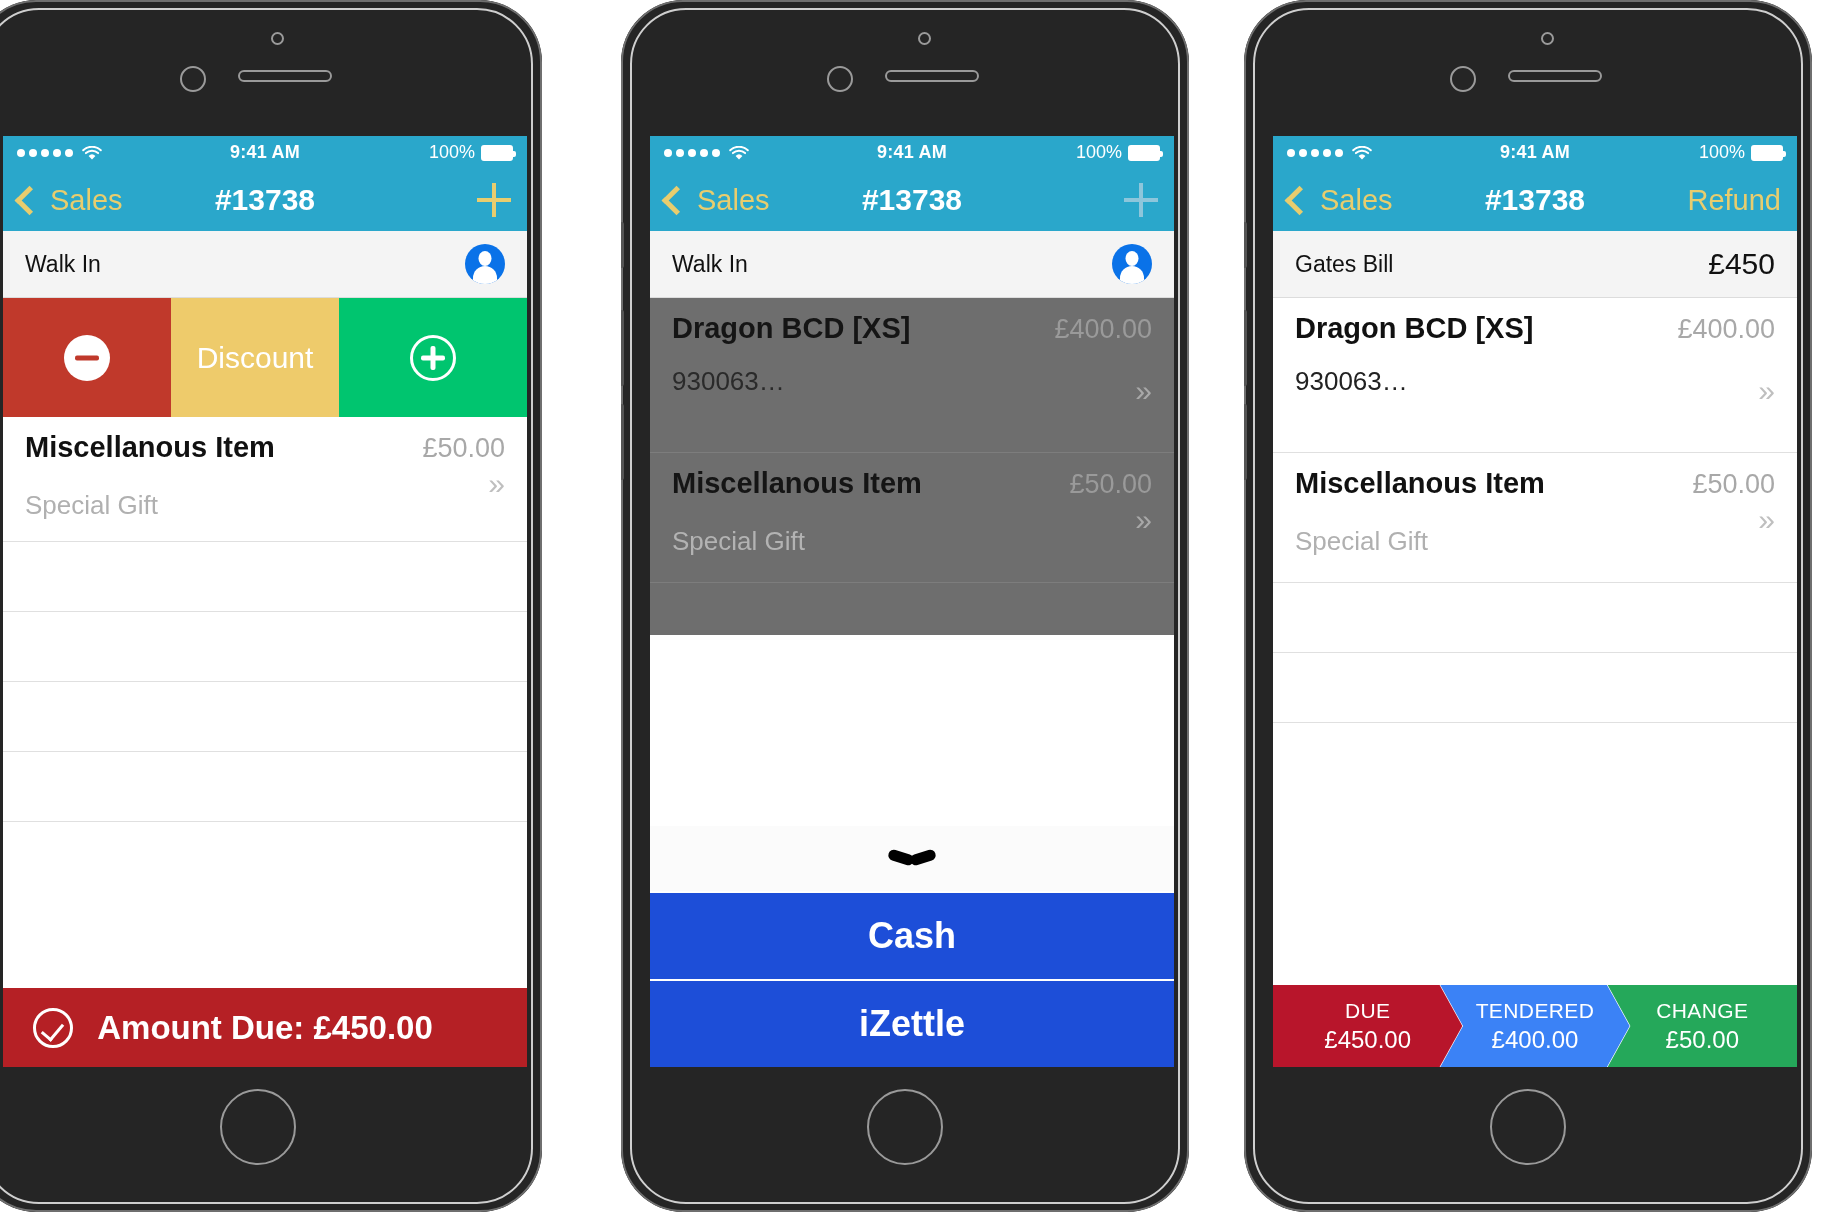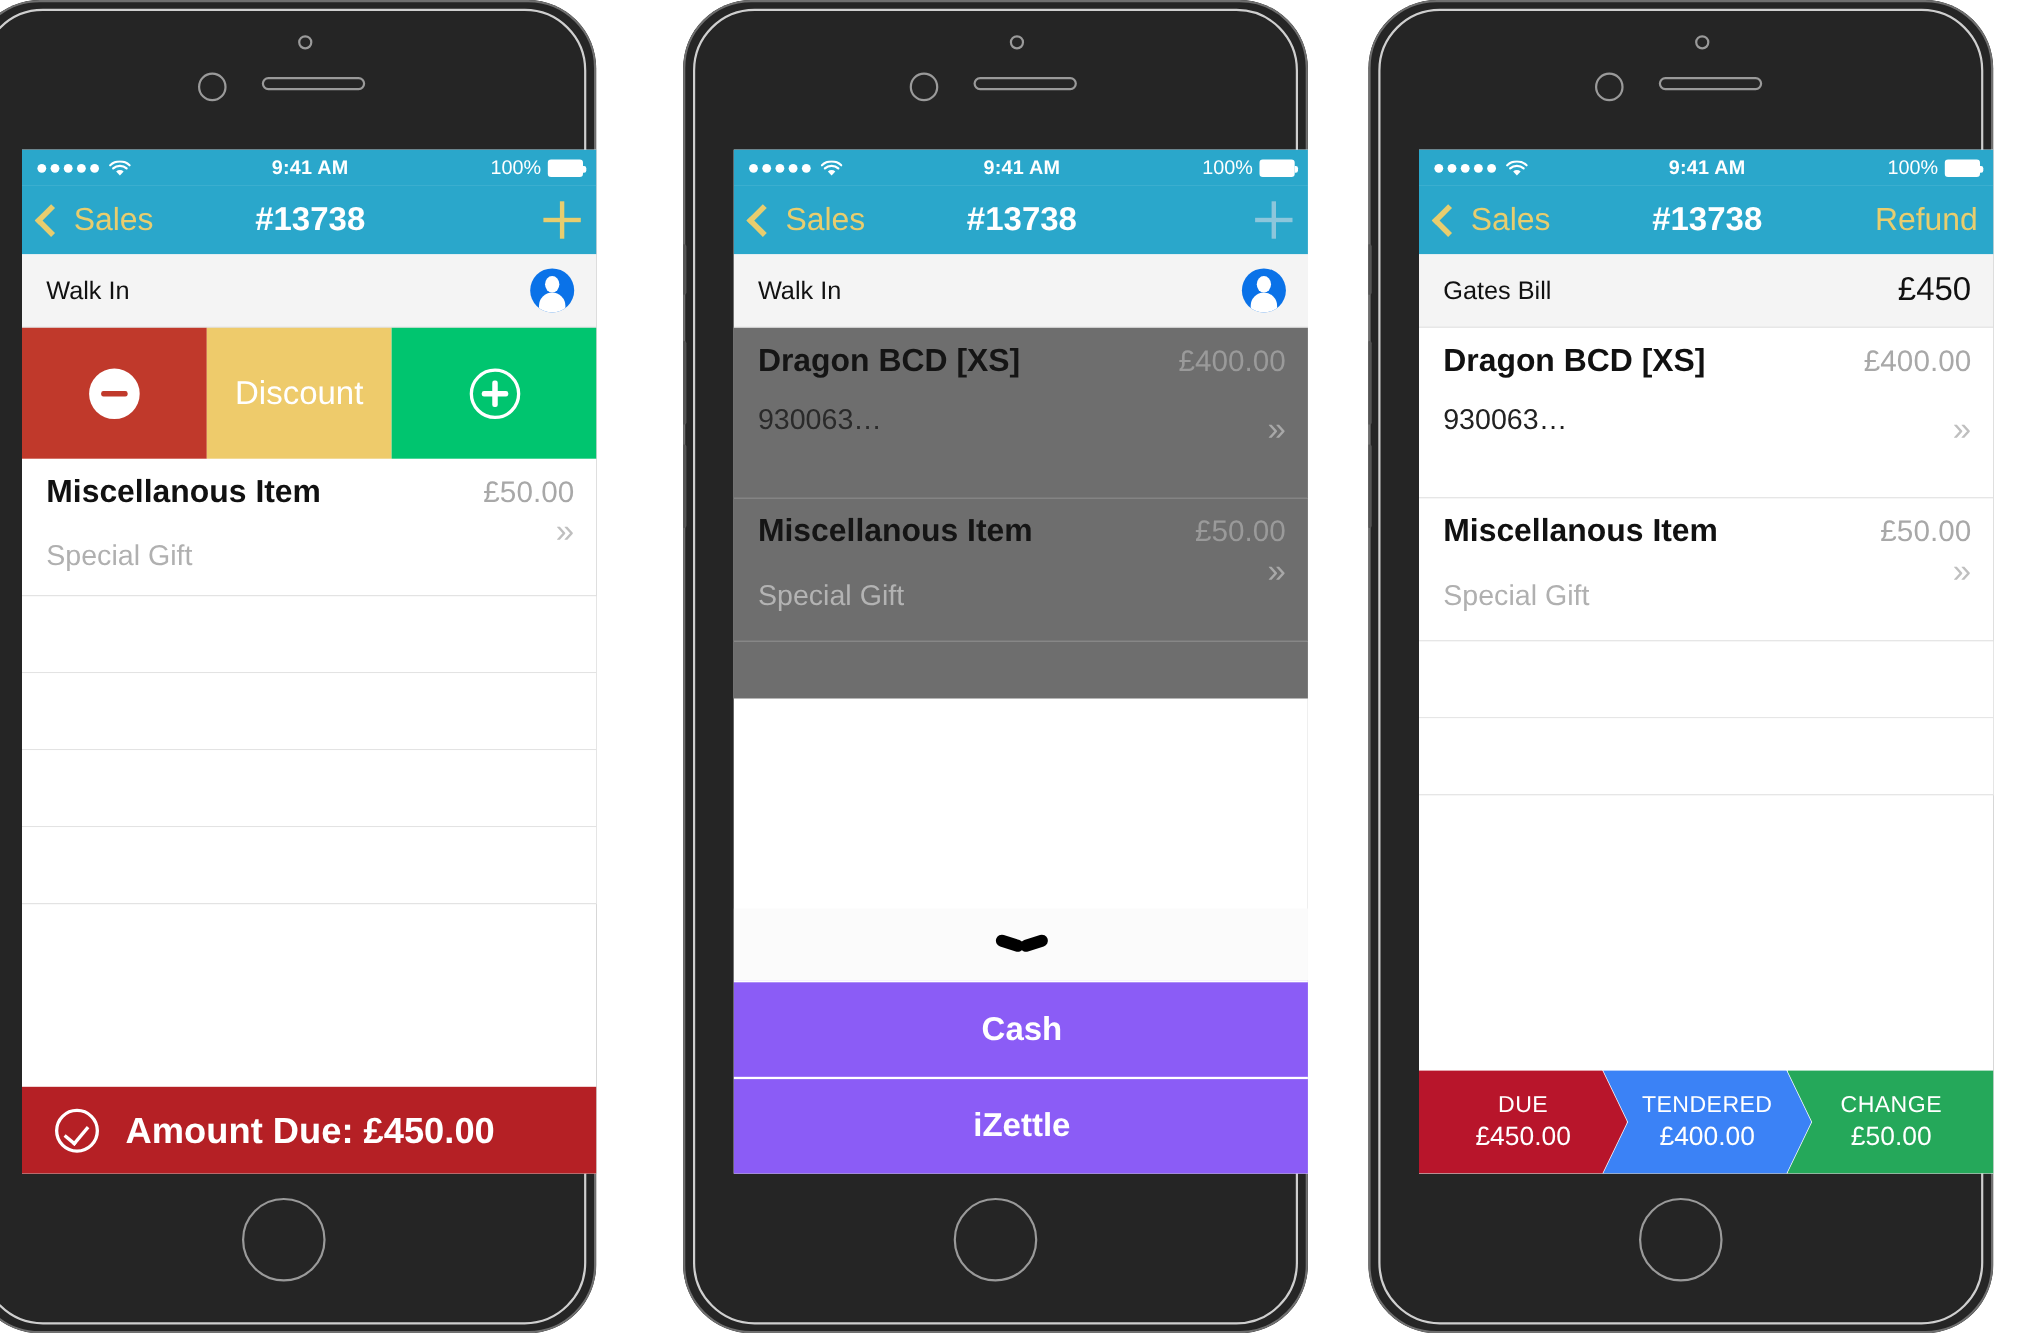--- a/index.html
+++ b/index.html
@@ -92,21 +92,21 @@
     position: absolute;
     width: 76px; height: 76px;
     border-radius: 50%;
     border: 2px solid #9a9a9a;
     box-sizing: border-box;
   }
 
   
   .screen {
     position: absolute;
-    left: 46px;
+    left: 29px;
     top: 136px;
     width: 524px;
     height: 931px;
     background: #ffffff;
     overflow: hidden;
   }
 
   
   .statusbar {
     height: 33px;
@@ -407,37 +407,37 @@
     top: 0;
     width: 26px; height: 11px;
     background: #000;
     border-radius: 6px;
   }
   .handle-chev::before { left: -4px; transform: rotate(18deg); }
   .handle-chev::after  { right: -4px; transform: rotate(-18deg); }
 
   .pay-btn {
     height: 88px;
-    background: #8b5cf6;
+    background: #1d4ed8;
     color: #fff;
     display: flex;
     align-items: center;
     justify-content: center;
-    font-size: 30px;
+    font-size: 36px;
     font-weight: bold;
     border-top: 2px solid #fff;
     box-sizing: border-box;
   }
   .pay-btn:first-of-type { border-top: none; }
 
   
   .totals-bar {
     position: absolute;
     left: 0; right: 0; bottom: 0;
-    height: 94px;
+    height: 82px;
     display: flex;
   }
   .tot-seg {
     flex: 1;
     position: relative;
     display: flex;
     flex-direction: column;
     align-items: center;
     justify-content: center;
     color: #fff;

